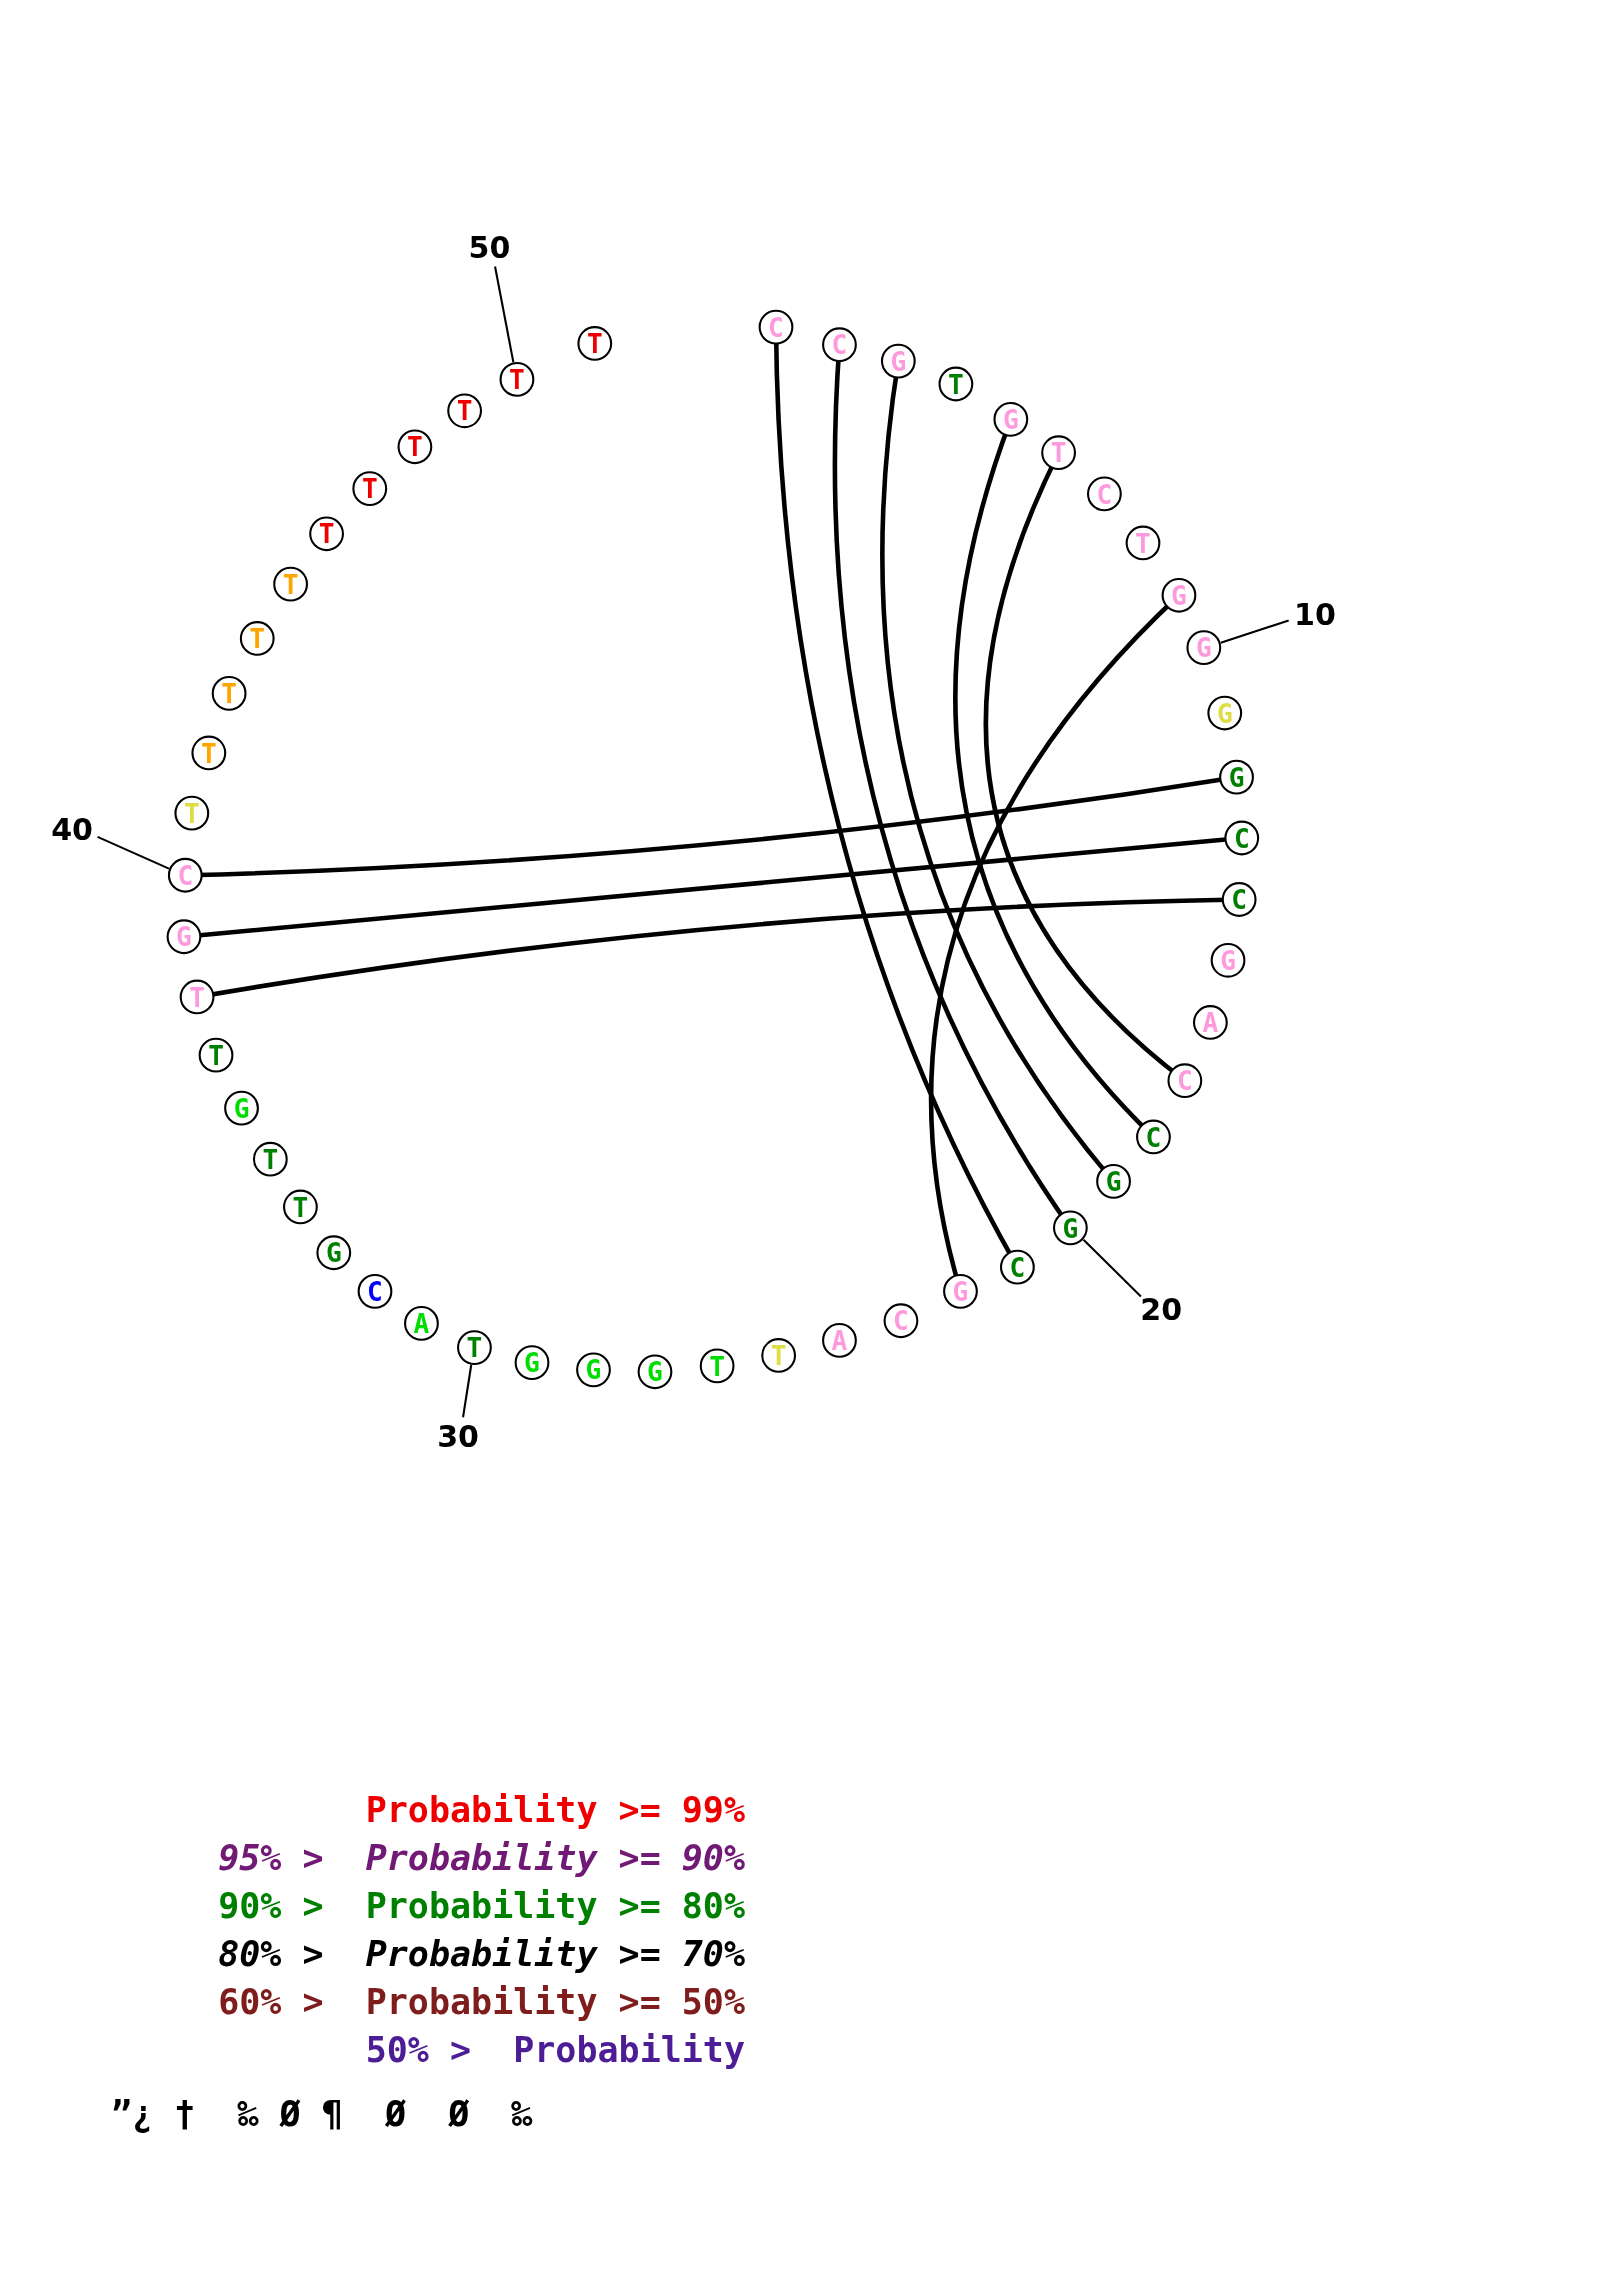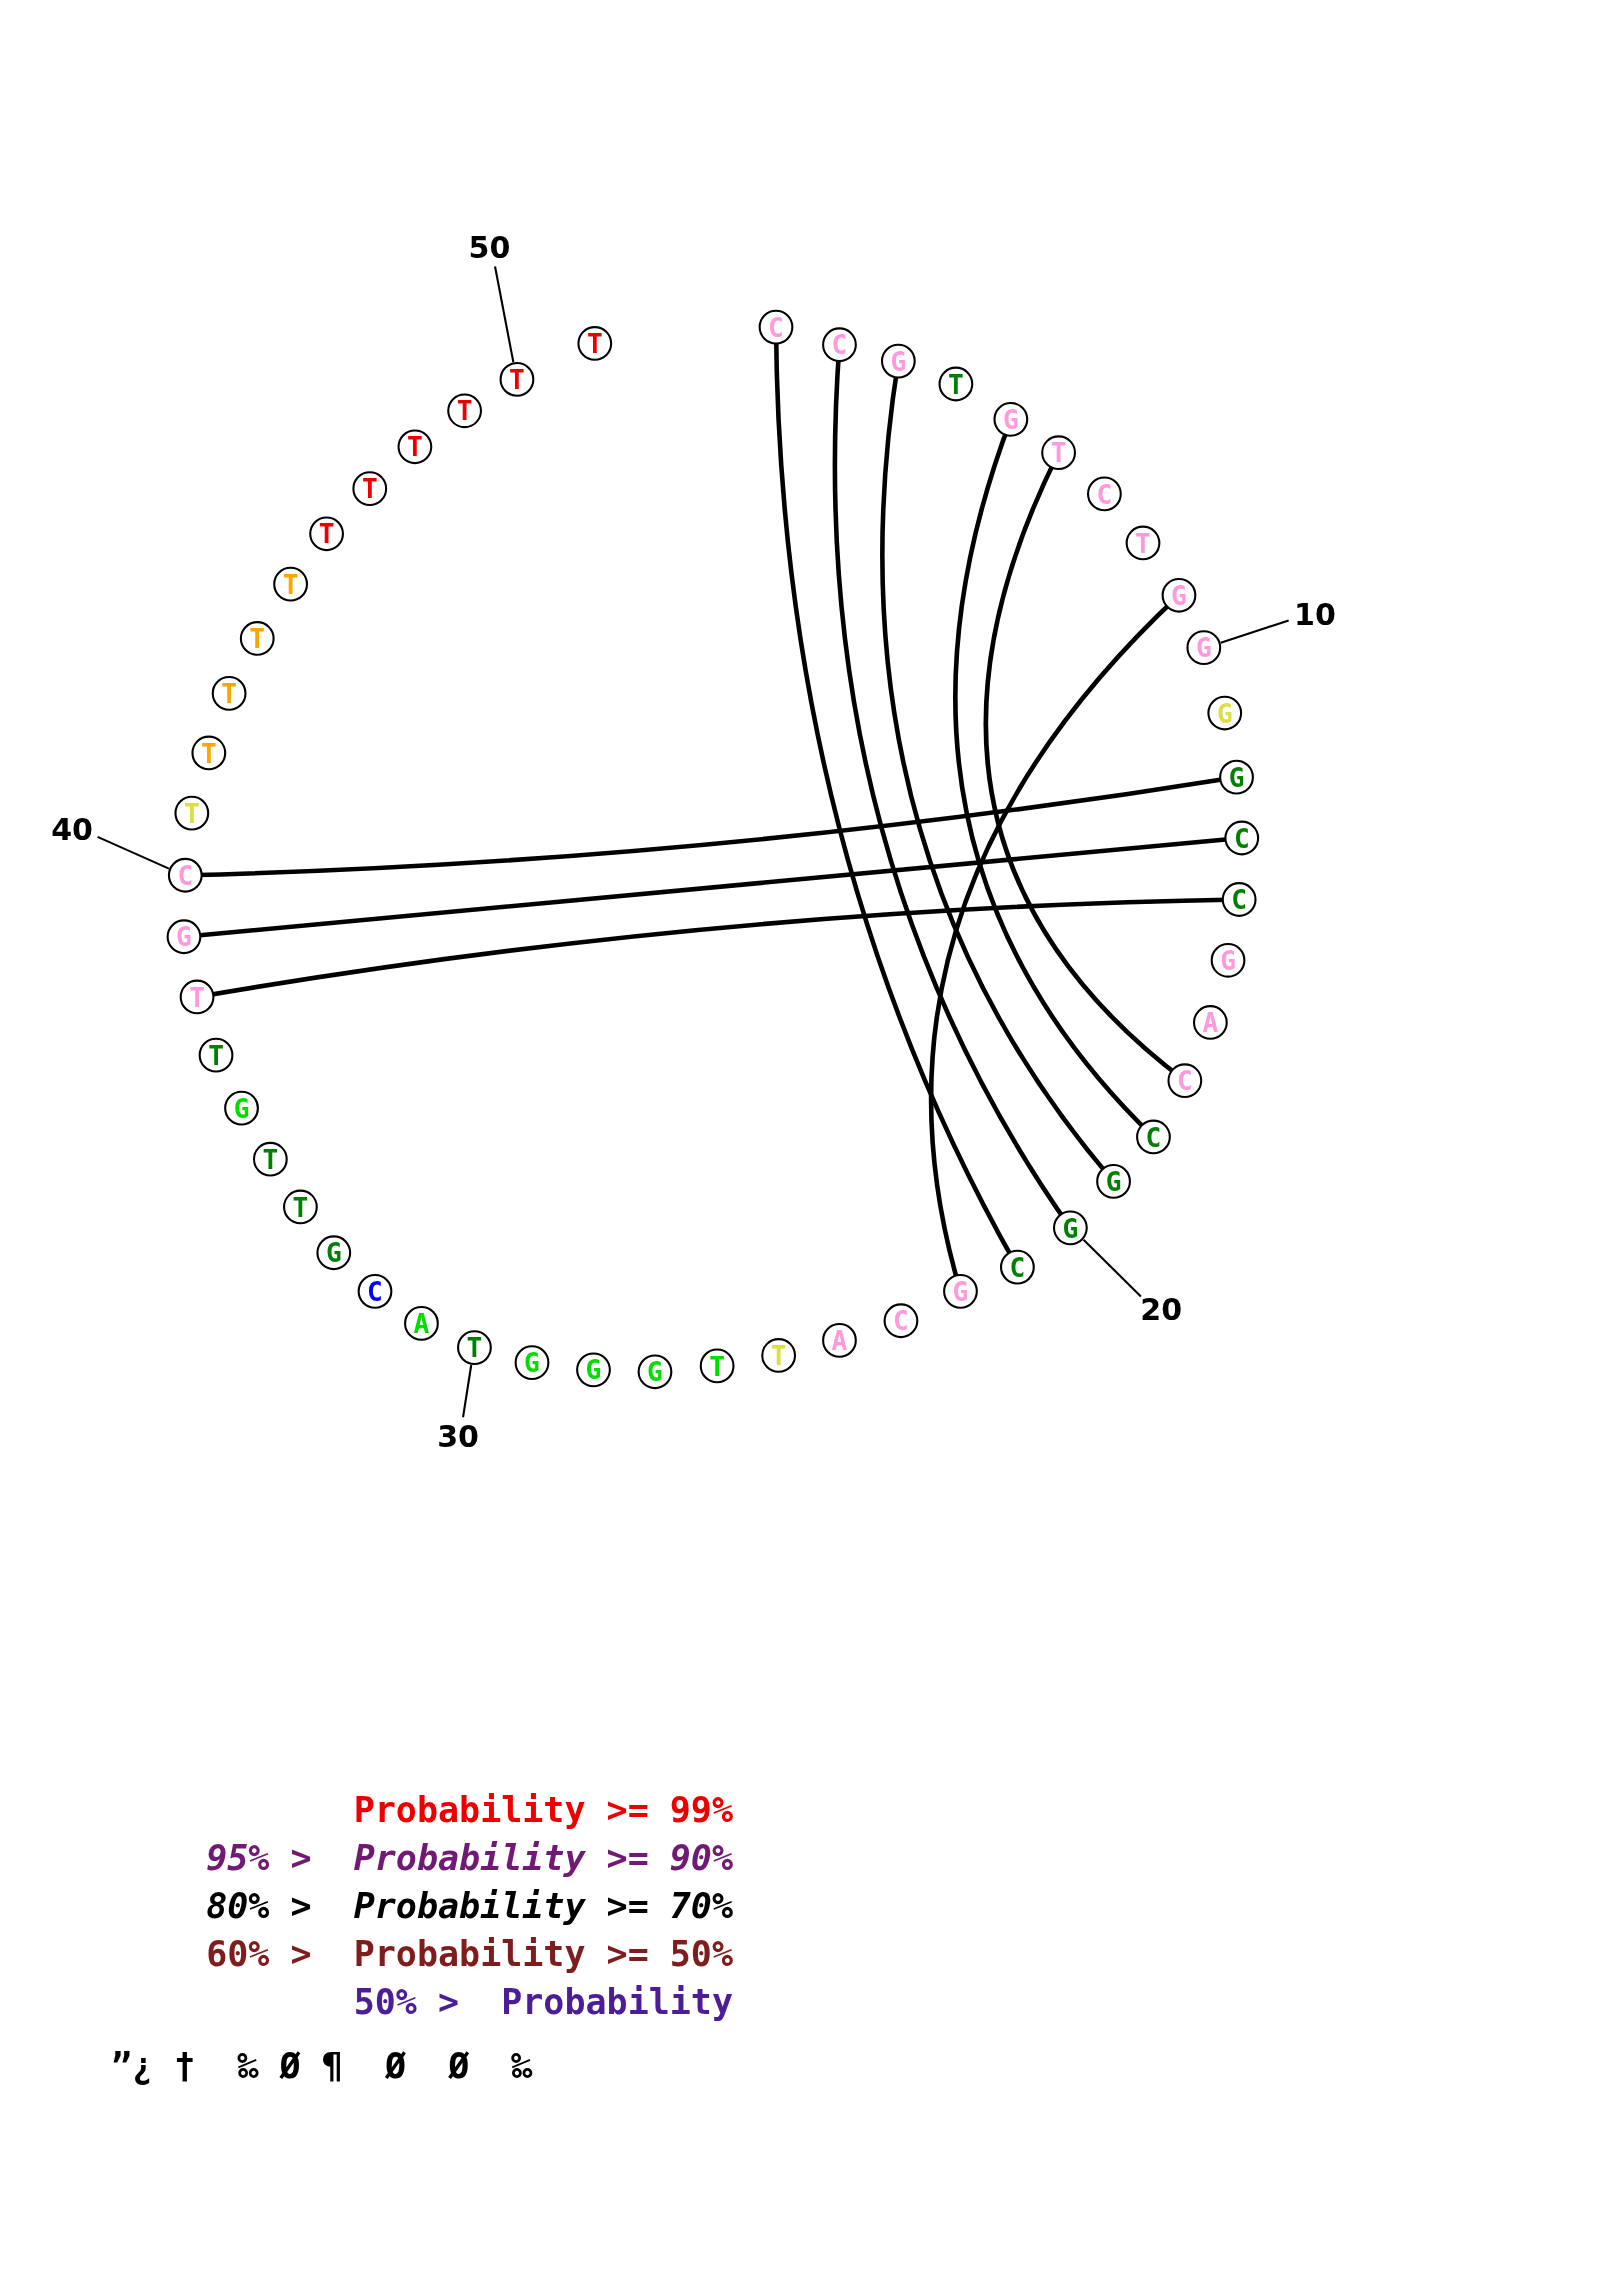--- a/index.html
+++ b/index.html
@@ -64,20 +64,21 @@
     width: 785px;
   }
   .legend-row {
     font-family: "DejaVu Sans Mono", monospace;
     font-size: 35px;
     font-weight: bold;
     line-height: 48px;
     white-space: pre;
     text-align: right;
     width: 733px;
+    padding-left: 12px;
   }
   #legend-footer {
     font-family: "DejaVu Sans Mono", monospace;
     font-size: 35px;
     font-weight: bold;
     color: #000000;
     white-space: pre;
     margin-top: 19.6px;
     padding-left: 111px;
   }
@@ -325,20 +326,21 @@
           <line x1="784.5" y1="553.6" x2="756.5" y2="407.4" class="tick-line"></line>
           <text x="748" y="378" class="tick-label">50</text>
         </g>
       </g>
     </svg>
 
   <div id="legend">
     <div id="legend-rows">
         <div class="legend-row" style="color: rgb(238, 0, 0);">          Probability &gt;= 99%</div>
         <div class="legend-row" style="color: #701a75; font-style: italic;">95% &gt;  Probability &gt;= 90%</div>
+        <div class="legend-row" style="color: rgb(0, 128, 0);">90% &gt;  Probability &gt;= 80%</div>
         <div class="legend-row" style="color: #000000; font-style: italic;">80% &gt;  Probability &gt;= 70%</div>
         <div class="legend-row" style="color: #7f1d1d;">60% &gt;  Probability &gt;= 50%</div>
         <div class="legend-row" style="color: #4c1d95;">50% &gt;  Probability</div>
       </div>
     <div id="legend-footer">”¿ †  ‰ Ø ¶  Ø  Ø  ‰</div>
   </div>
 </div>
 
 
 </body></html>

